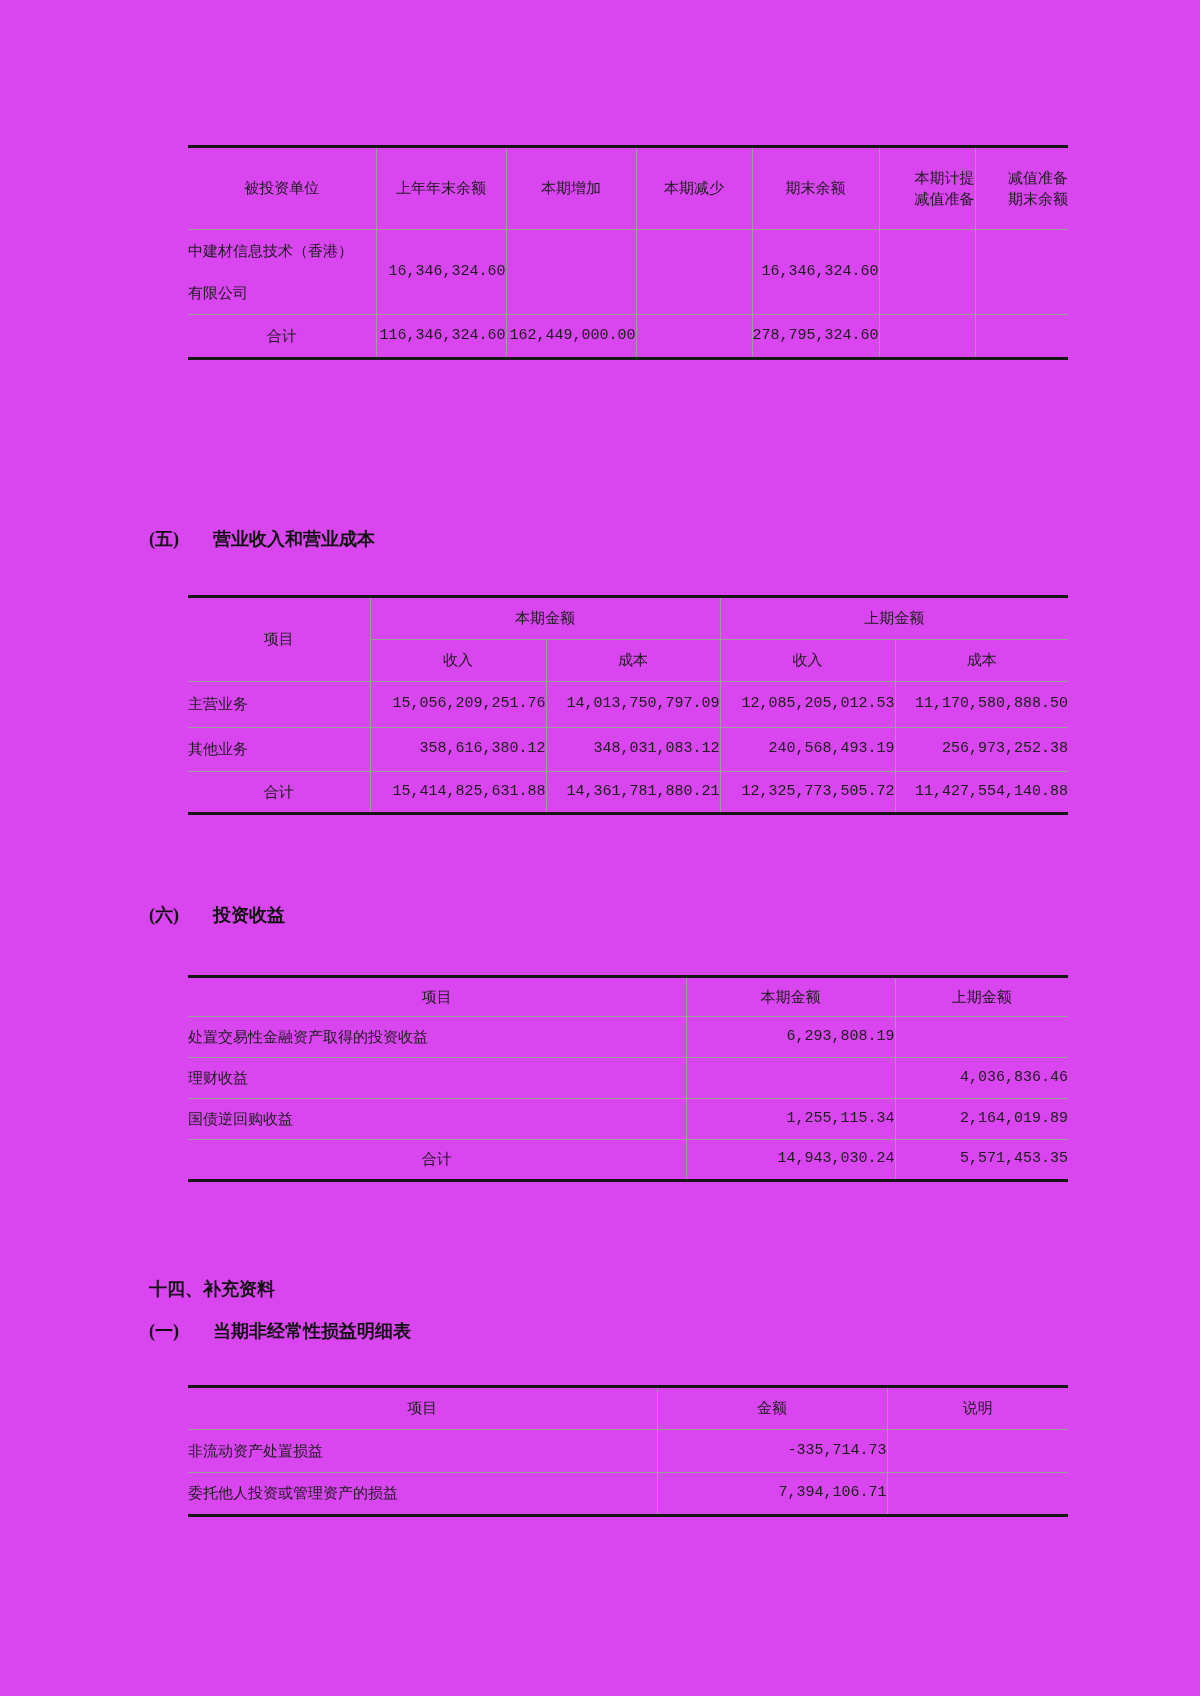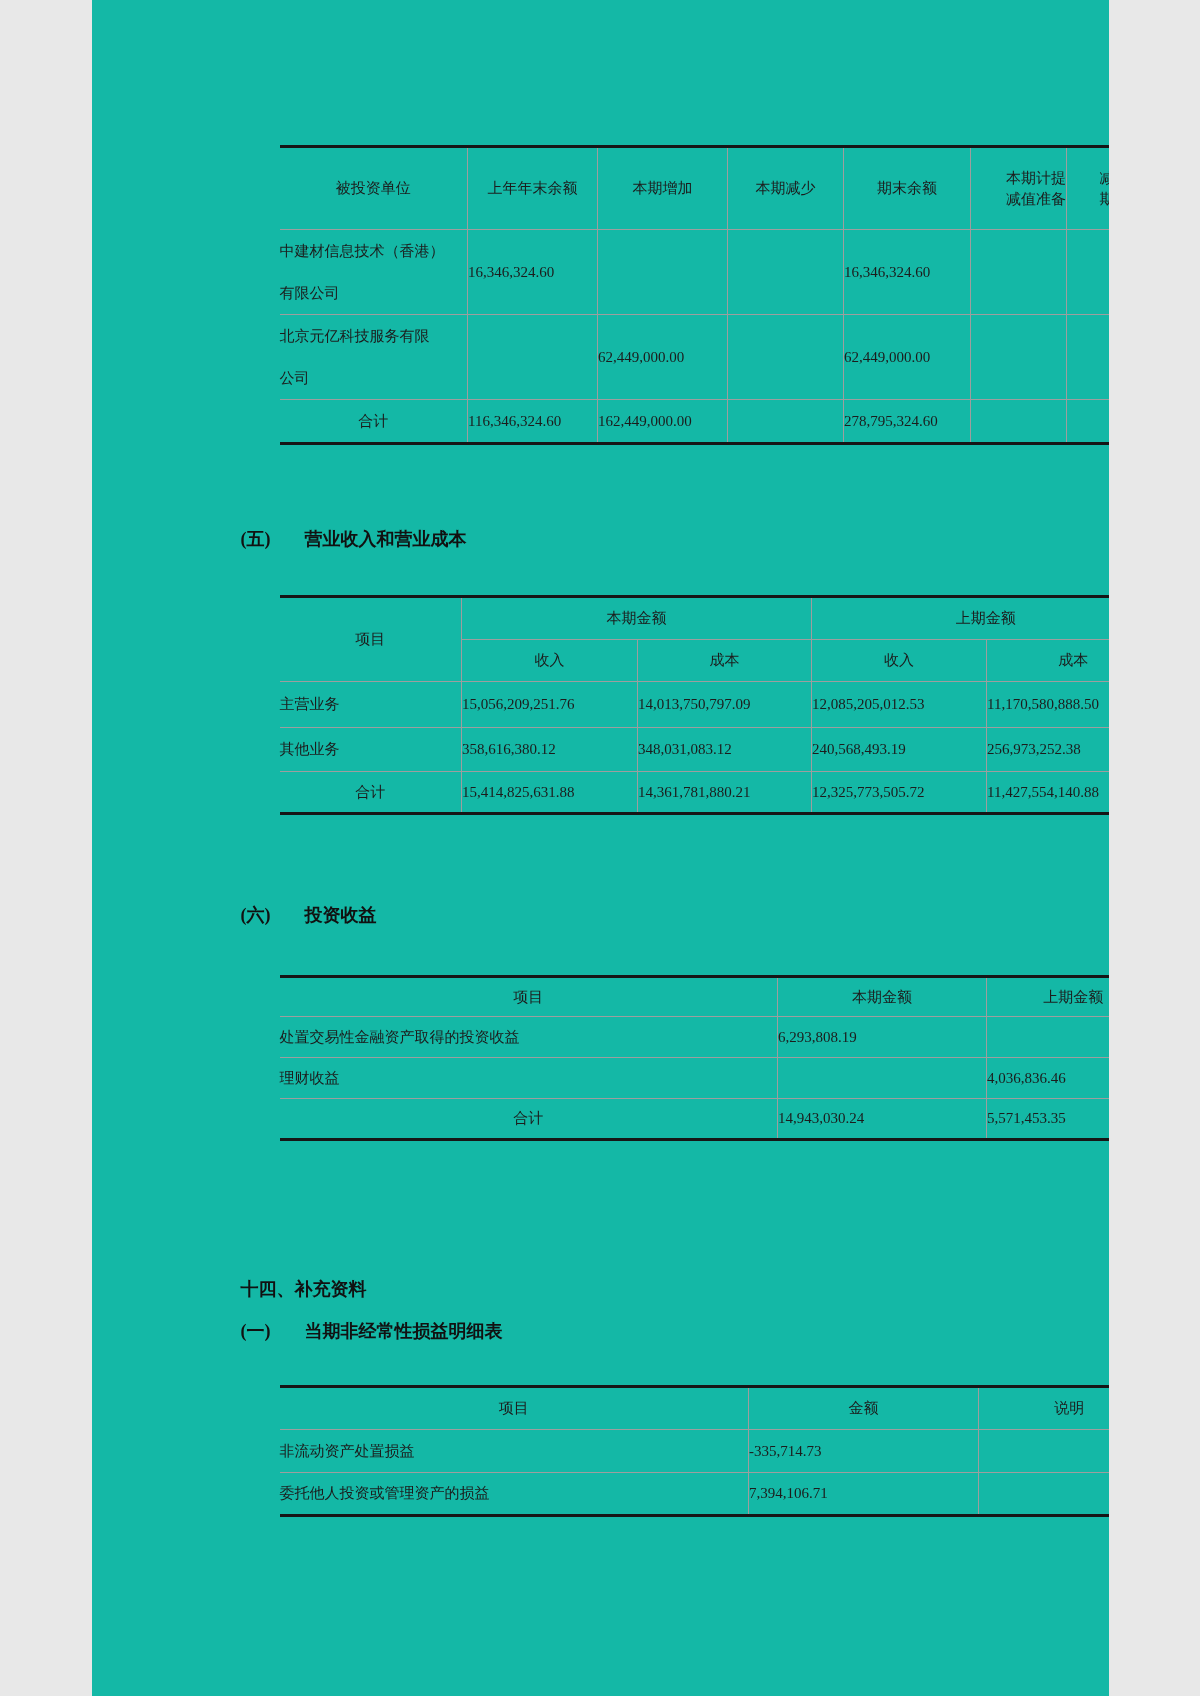--- a/index.html
+++ b/index.html
@@ -1,28 +1,28 @@
 <!DOCTYPE html>
 <html><head>
 <meta charset="utf-8">
 <style>
   html,body { margin:0; padding:0; background:#e8e8e8; }
   .page {
-    position:relative; width:1017px; height:1696px; margin:0 auto;
-    background:#14b8a6; overflow:hidden;
+    position:relative; width:1200px; height:1696px; margin:0 auto;
+    background:#d946ef; overflow:hidden;
     font-family:"Liberation Serif","DejaVu Serif",serif; color:#1c1c1c;
   }
   table.tbl {
     position:absolute; border-collapse:collapse; table-layout:fixed;
     border-top:3px solid #161616; border-bottom:3px solid #161616;
   }
   .tbl td { vertical-align:middle; font-size:15px; line-height:1.35; padding:0; color:#1c1c1c; }
   .tbl .vl { border-left:1px solid #9e9e9e; }
   .tbl tr.bb > td { border-bottom:1px solid #9e9e9e; }
-  .num { text-align:left; padding-right:12px; }
+  .num { text-align:right; padding-right:12px;font-family:Liberation Mono, monospace; }
   .lbl { text-align:left; padding-left:15px;margin-left:40px; }
   .ctr { text-align:center; }
   .two-line { line-height:2.15;text-align:right; }
   .name div { line-height:2.8; white-space:nowrap; }
   .heading { position:absolute; font-weight:bold; font-size:18px; color:#111; white-space:nowrap;margin-left:34px; }
   .h-num { display:inline-block; min-width:64px; }
   .h-num.narrow { min-width:52px; }
   .footer {
     position:absolute; top:1568px; left:0; width:1200px; text-align:center;
     font-size:15px; color:#3a3a3a; letter-spacing:0.5px;
@@ -64,32 +64,20 @@
         <div>中建材信息技术（香港）</div>
         <div>有限公司</div>
       </td>
       <td class="num vl">16,346,324.60</td>
       <td class="num vl"></td>
       <td class="num vl"></td>
       <td class="num vl">16,346,324.60</td>
       <td class="num vl"></td>
       <td class="num vl"></td>
     </tr>
-    <tr class="bb" style="height:84px">
-      <td class="lbl name">
-        <div>北京元亿科技服务有限</div>
-        <div>公司</div>
-      </td>
-      <td class="num vl"></td>
-      <td class="num vl">62,449,000.00</td>
-      <td class="num vl"></td>
-      <td class="num vl">62,449,000.00</td>
-      <td class="num vl"></td>
-      <td class="num vl"></td>
-    </tr>
     <tr style="height:44px">
       <td class="ctr">合计</td>
       <td class="num vl">116,346,324.60</td>
       <td class="num vl">162,449,000.00</td>
       <td class="num vl"></td>
       <td class="num vl">278,795,324.60</td>
       <td class="num vl"></td>
       <td class="num vl"></td>
     </tr>
   </tbody>
@@ -162,20 +150,25 @@
     <tr class="bb" style="height:41px">
       <td class="lbl">处置交易性金融资产取得的投资收益</td>
       <td class="num vl">6,293,808.19</td>
       <td class="num vl"></td>
     </tr>
     <tr class="bb" style="height:41px">
       <td class="lbl">理财收益</td>
       <td class="num vl"></td>
       <td class="num vl">4,036,836.46</td>
     </tr>
+    <tr class="bb" style="height:41px">
+      <td class="lbl">国债逆回购收益</td>
+      <td class="num vl">1,255,115.34</td>
+      <td class="num vl">2,164,019.89</td>
+    </tr>
     <tr style="height:41px">
       <td class="ctr">合计</td>
       <td class="num vl">14,943,030.24</td>
       <td class="num vl">5,571,453.35</td>
     </tr>
   </tbody>
     </table>
 
   <div class="heading" style="left:115px; top:1277px;">
     <span class="h-num narrow">十四、</span><span>补充资料</span>

